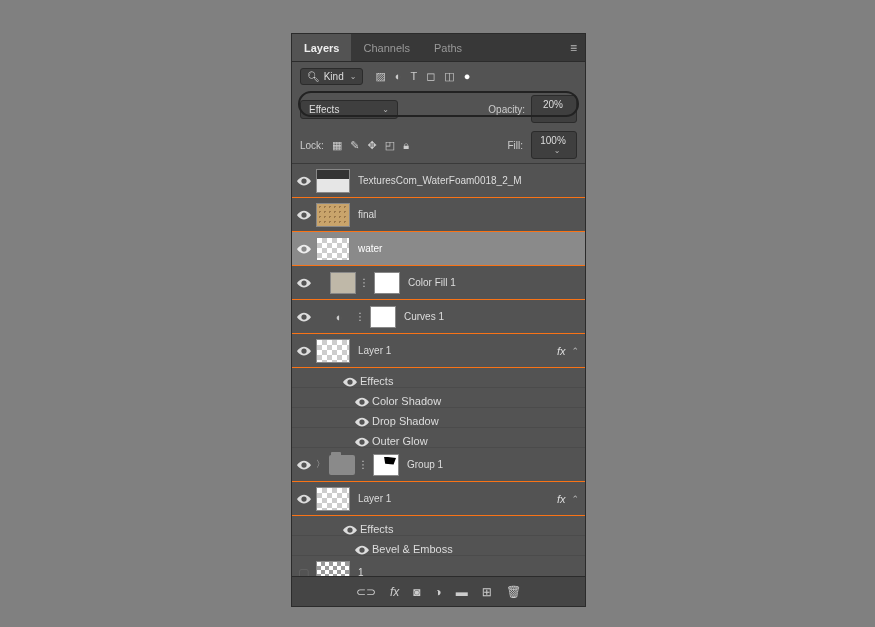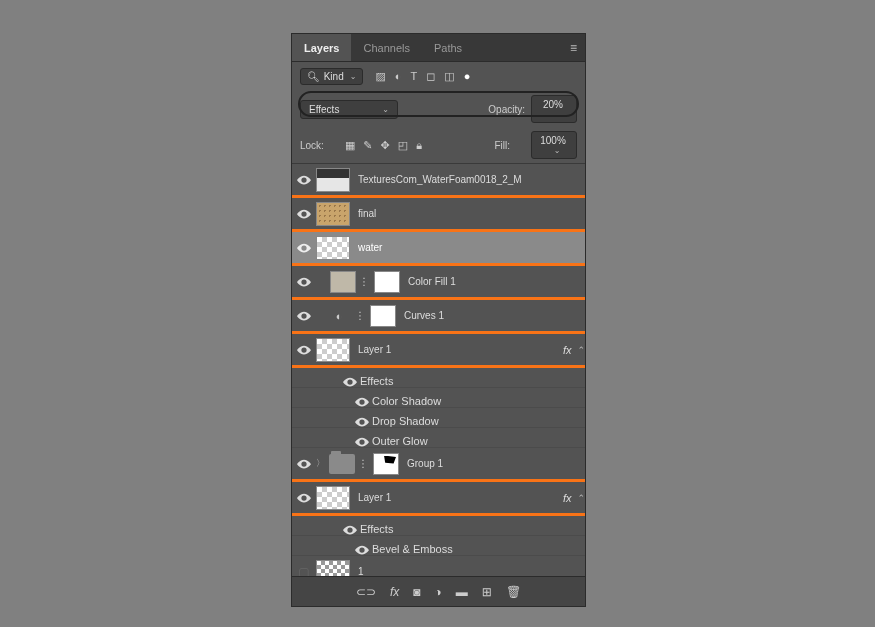--- a/index.html
+++ b/index.html
@@ -14,29 +14,29 @@
 .sel-caret { margin-left: 6px; font-size: 8px; color: #bbb; }
 .filter-icons { display: flex; gap: 9px; margin-left: 6px; }
 .filter-icons span { color: #ccc; font-size: 11px; cursor: pointer; }
 .blend-row { display: flex; align-items: center; padding: 4px 8px; gap: 6px; position: relative; }
 .blend-highlight { position: absolute; left: 6px; top: 0; right: 6px; height: 26px; border: 2px solid #222; border-radius: 14px; pointer-events: none; }
 .blend-select { display: flex; align-items: center; background: #3f3f3f; border: 1px solid #2b2b2b; border-radius: 3px; padding: 3px 8px; font-size: 10px; color: #ddd; width: 98px; cursor: pointer; }
 .blend-select span:first-child { flex: 1; }
 .label { font-size: 10px; color: #ccc; }
 .pct-input { display: flex; align-items: center; background: #3f3f3f; border: 1px solid #2b2b2b; border-radius: 3px; padding: 3px 4px; font-size: 10px; color: #ddd; width: 46px; cursor: pointer; flex-direction: column; }
 .pct-input span:first-child { flex: 1; text-align: right; padding-right: 2px; }
-.lock-row { display: flex; align-items: center; padding: 4px 8px; gap: 21px; font-size: 10px; color: #ccc; }
+.lock-row { display: flex; align-items: center; padding: 4px 8px; gap: 8px; font-size: 10px; color: #ccc; }
 .lock-icons { display: flex; gap: 8px; }
 .lock-icons span { font-size: 11px; cursor: pointer; color: #ccc; }
 .layers-container { flex: 1; overflow: hidden; position: relative; border-top: 1px solid #3a3a3a; }
 .layers-scroll { position: absolute; inset: 0; overflow-y: auto; }
 .layers-scroll::-webkit-scrollbar { width: 13px; }
 .layers-scroll::-webkit-scrollbar-track { background: #424242; }
 .layers-scroll::-webkit-scrollbar-thumb { background: #6b6b6b; border-radius: 2px; }
-.layer { display: flex; align-items: center; min-height: 34px; border-bottom: 3px solid #f97316; font-size: 10px; color: #ddd; }
+.layer { display: flex; align-items: center; min-height: 34px; border-bottom: 1px solid #f97316; font-size: 10px; color: #ddd; padding-right: 6px; }
 .layer.selected { background: #8a8a8a; color: #fff; }
 .vis { width: 24px; display: flex; justify-content: center; cursor: pointer; font-size: 12px; color: #ddd; }
 .indent { display: inline-block; }
 .thumb { width: 34px; height: 24px; border: 1px solid #888; background: #fff; flex-shrink: 0; }
 .thumb.checker { background: repeating-conic-gradient(#ccc 0 25%, #fff 0 50%) 0 0/10px 10px; }
 .thumb.foam { background: linear-gradient(#333 0 40%, #e6e6e6 40% 100%); position: relative; }
 .thumb.sand { background: #c9a46b; position: relative; }
 .thumb.sand::after { content:""; position:absolute; inset:0; background: radial-gradient(#6b4a2a 1px, transparent 1px) 0 0/5px 5px; opacity:.5; }
 .thumb.solid { background: #bfb8a8; }
 .thumb.white { background: #fff; }

